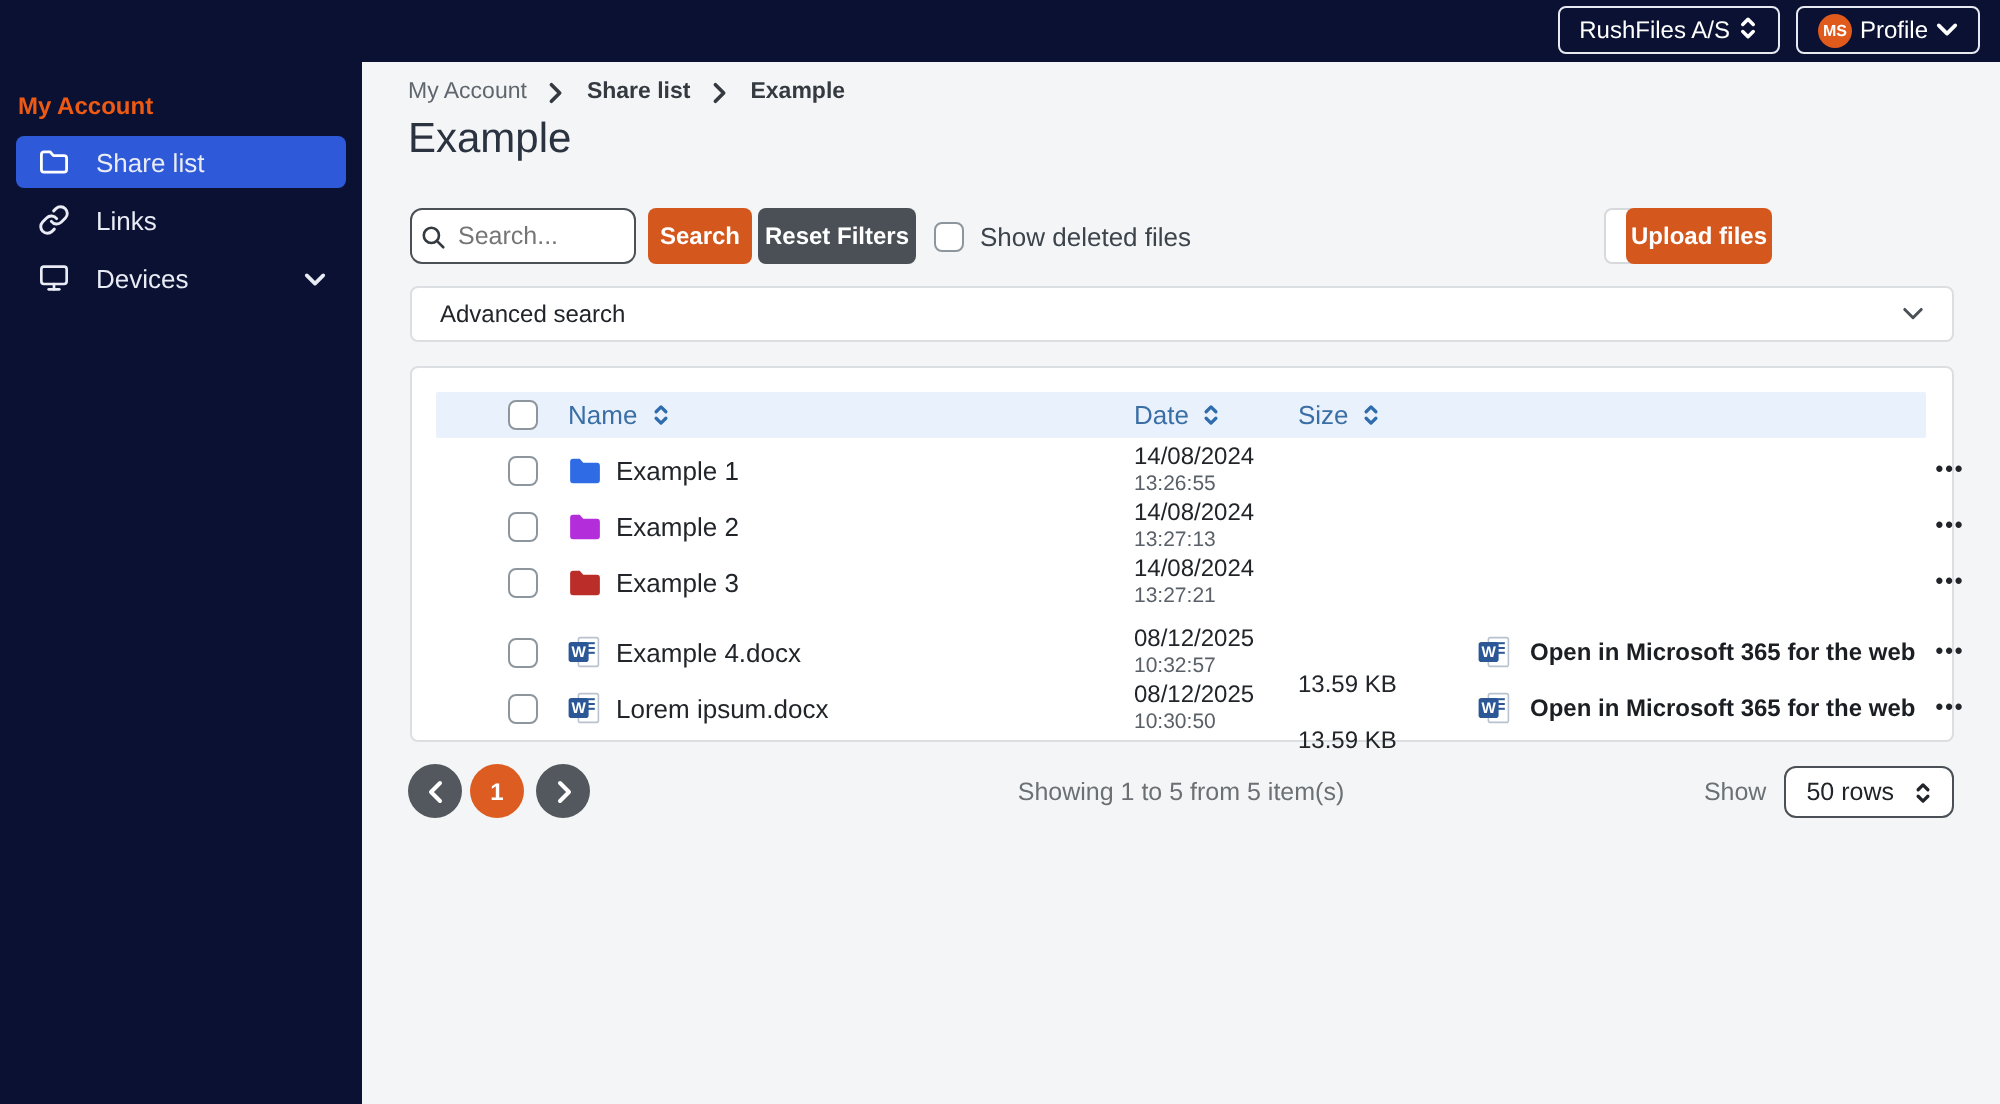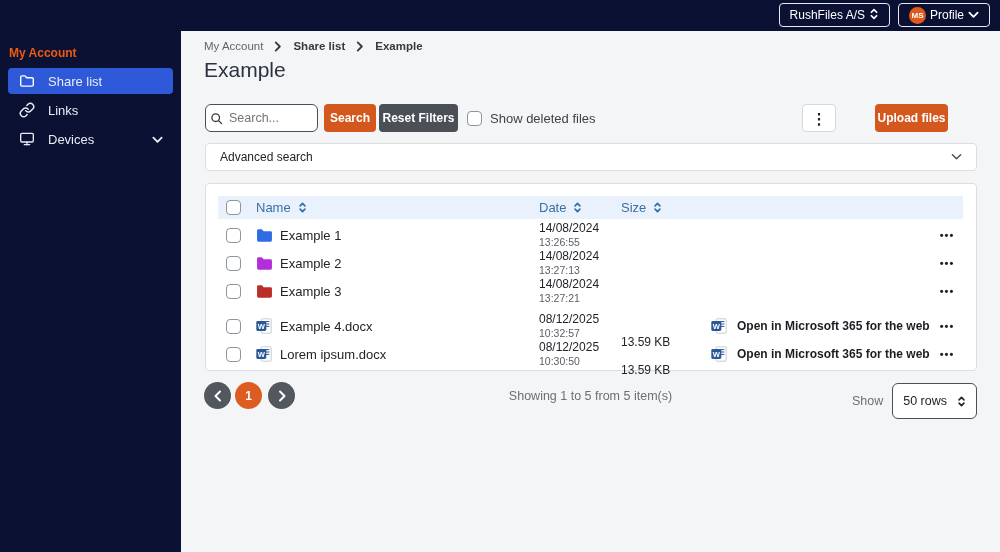--- a/index.html
+++ b/index.html
@@ -42,32 +42,32 @@
          font-size:12px; font-weight:bold; cursor:pointer; font-family:"Liberation Sans",sans-serif; }
   .btn-orange { background:#d4571e; color:#fff; }
   .btn-dark { background:#4a5056; color:#fff; }
   .btn-search { position:absolute; left:119px; width:52px; }
   .btn-reset { position:absolute; left:174px; width:79px; }
   .deleted-wrap { position:absolute; left:262px; top:0; height:28px; display:flex; align-items:center; gap:8px; }
   .checkbox { width:15px; height:15px; border:1px solid #8d959d; border-radius:4px; background:#fff; display:inline-block; cursor:pointer; flex:none; }
   .deleted-label { font-size:13px; color:#3c434b; }
   .btn-kebab { position:absolute; left:597px; width:34px; height:28px; background:#fff; border:1px solid #d6d9dc; border-radius:4px;
                color:#212529; font-size:15px; font-weight:bold; line-height:1; }
-  .btn-upload { position:absolute; left:670px; width:73px; }
+  .btn-upload { position:absolute; left:608px; width:73px; }
   .btn-create { position:absolute; left:713px; width:83px; }
 
   
   .advanced { position:absolute; left:24px; top:112px; width:772px; height:28px; background:#fff; border:1px solid #dcdfe2;
               border-radius:4px; display:flex; align-items:center; padding:0 14px; cursor:pointer; }
   .advanced-label { font-size:12px; color:#212529; flex:1; }
 
   
   .card { position:absolute; left:24px; top:152px; width:772px; height:188px; background:#fff; border:1px solid #dcdfe2;
           border-radius:4px; padding:12px 13px 8px 12px; }
-  .tgrid { display:grid; grid-template-columns:30px 283px 82px 90px 227px 34px; align-items:center; }
+  .tgrid { display:grid; grid-template-columns:30px 283px 82px 90px 227px 34px; align-items:center;padding-left:28px; }
   .thead { background:#e9f2fc; height:23px; border-radius:1px; }
   .th { display:flex; align-items:center; gap:7px; font-size:13px; color:#3a6ea5; padding-left:8px; cursor:pointer; }
   .trow { height:28px; }
   .cell-check { padding-left:8px; display:flex; align-items:center; }
   .cell-name { display:flex; align-items:center; gap:7px; padding-left:8px; font-size:13px; color:#212529; }
   .file-icon { width:17px; height:17px; flex:none; display:flex; align-items:center; }
   .cell-date { padding-left:8px; line-height:1.15; }
   .cell-date .d { font-size:12px; color:#212529; }
   .cell-date .t { font-size:10.5px; color:#5a6067; }
   .cell-size { padding-left:8px; font-size:12px; color:#212529;margin-top:32px; }
@@ -78,21 +78,21 @@
   
   .pager { position:absolute; left:23px; top:351px; right:23px; height:28px; }
   .pg-circle { position:absolute; top:0; width:27px; height:27px; border-radius:50%; border:none; display:flex; align-items:center;
                justify-content:center; cursor:pointer; color:#fff; background:#53585e; }
   .pg-prev { left:0; }
   .pg-page { left:31px; background:#dd5c22; font-size:12px; font-weight:bold; font-family:"Liberation Sans",sans-serif; }
   .pg-next { left:64px; }
   .pg-summary { position:absolute; left:0; right:0; top:7px; text-align:center; font-size:12.5px; color:#6b7075; }
   .show-wrap { position:absolute; right:0; top:1px; display:flex; align-items:center; gap:9px; }
   .show-label { font-size:12.5px; color:#6b7075; }
-  .rows-select { display:flex; align-items:center; gap:10px; height:36px; padding:0 10px; background:#fff;
+  .rows-select { display:flex; align-items:center; gap:10px; height:26px; padding:0 10px; background:#fff;
                  border:1px solid #4a5056; border-radius:6px; font-size:12.5px; color:#212529; cursor:pointer; }
 </style>
 </head>
 <body>
 
 <div class="app">
 
   <div class="topbar">
     <div class="topbar-right">
       <div class="tb-btn">

